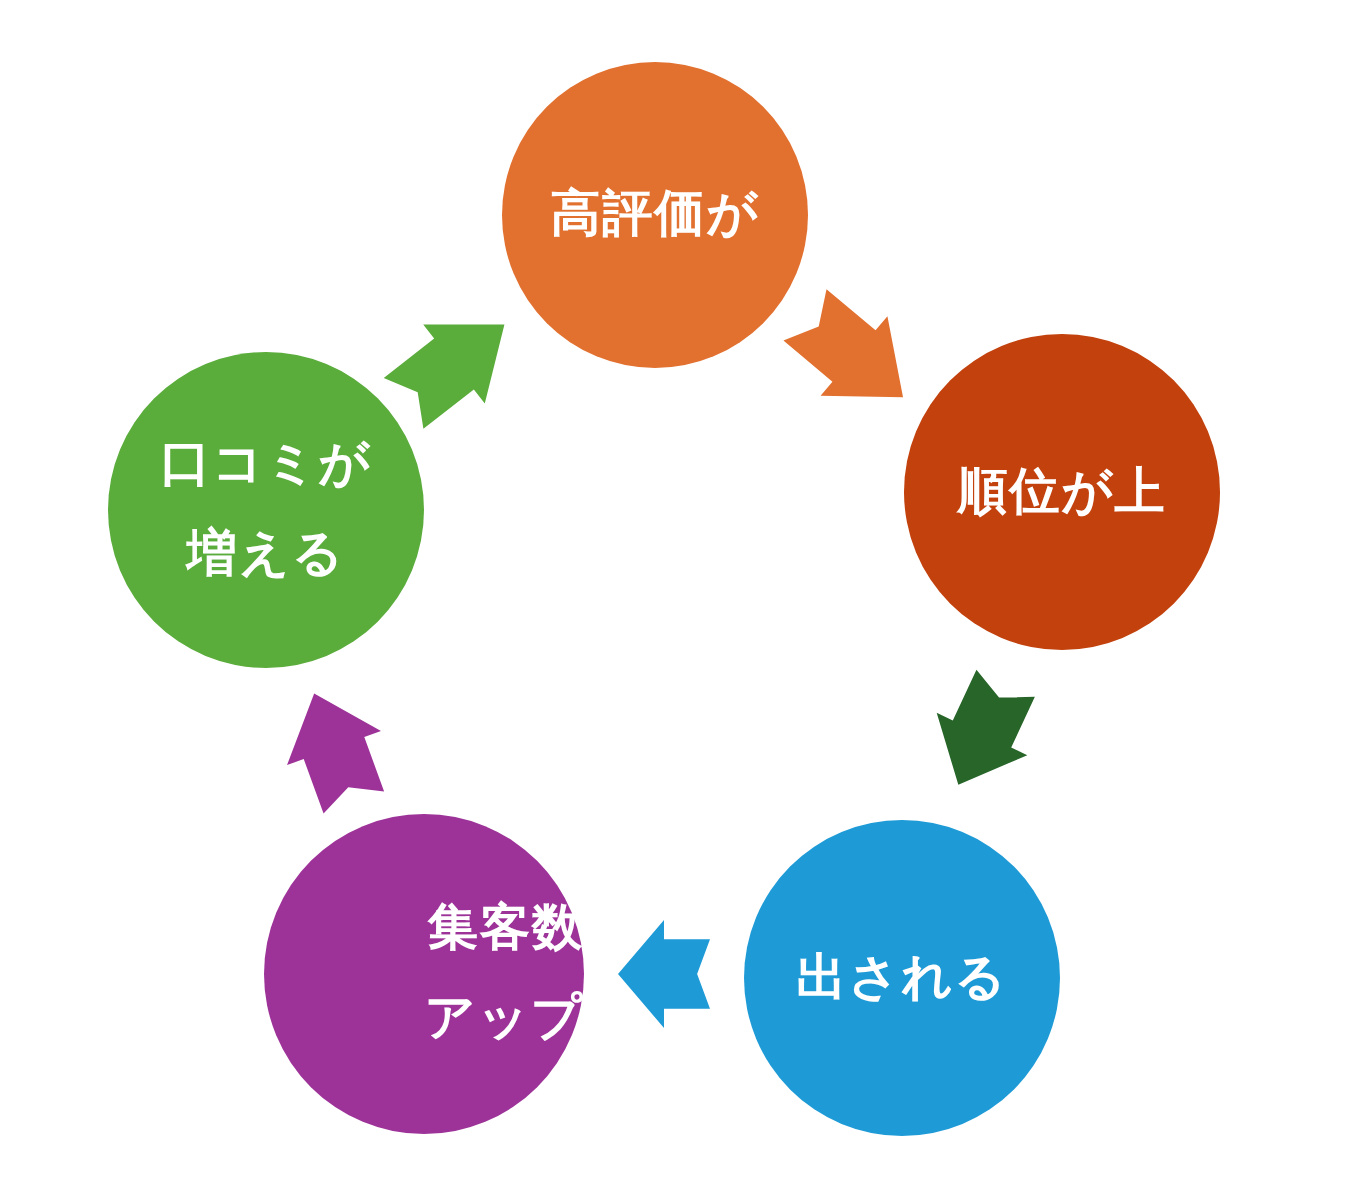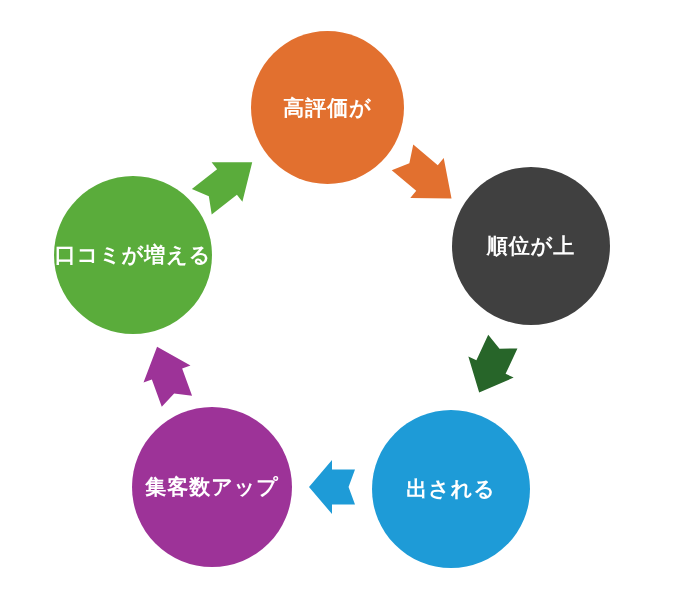--- a/index.html
+++ b/index.html
@@ -11,25 +11,25 @@
     position: relative;
     width: 677px;
     height: 599px;
     overflow: hidden;
     font-family: "Liberation Sans", sans-serif;
   }
   .node {
     position: absolute;
     border-radius: 50%;
     display: flex;
-    flex-direction: row;
+    flex-direction: column;
     align-items: center;
     justify-content: center;
     font-weight: bold;
-    font-size: 21px;
+    font-size: 25px;
     letter-spacing: 1px;
     line-height: 1.8;
     text-align: center;
     user-select: none;
   }
   .node span { display: block; }
   .node-0 { left: 251px; top: 31px;  width: 153px; height: 153px; }
   .node-1 { left: 452px; top: 167px; width: 158px; height: 158px; }
   .node-2 { left: 372px; top: 410px; width: 158px; height: 158px; }
   .node-3 { left: 132px; top: 407px; width: 160px; height: 160px; }
@@ -44,29 +44,29 @@
 </style>
 </head>
 <body>
 
 <div class="canvas" style="background-color: rgb(255, 255, 255); color: rgb(255, 255, 255);">
 
   <div class="node node-0" style="background-color: rgb(226, 112, 47);">
     <span>高評価が</span>
   </div>
 
-  <div class="node node-1" style="background-color: #404040;">
+  <div class="node node-1" style="background-color: #c2410c;">
     <span>順位が上</span>
   </div>
 
   <div class="node node-2" style="background-color: rgb(30, 155, 215);">
     <span>出される</span>
   </div>
 
-  <div class="node node-3" style="background-color: rgb(157, 51, 152);">
+  <div class="node node-3" style="background-color: rgb(157, 51, 152); align-items: flex-end;">
     <span>集客数</span>
     <span>アップ</span>
   </div>
 
   <div class="node node-4" style="background-color: rgb(90, 172, 59); justify-content: center;">
     <span>口コミが</span>
     <span>増える</span>
   </div>
 
   <svg class="arrow arrow-0" viewBox="0 0 100 90" preserveAspectRatio="none">

